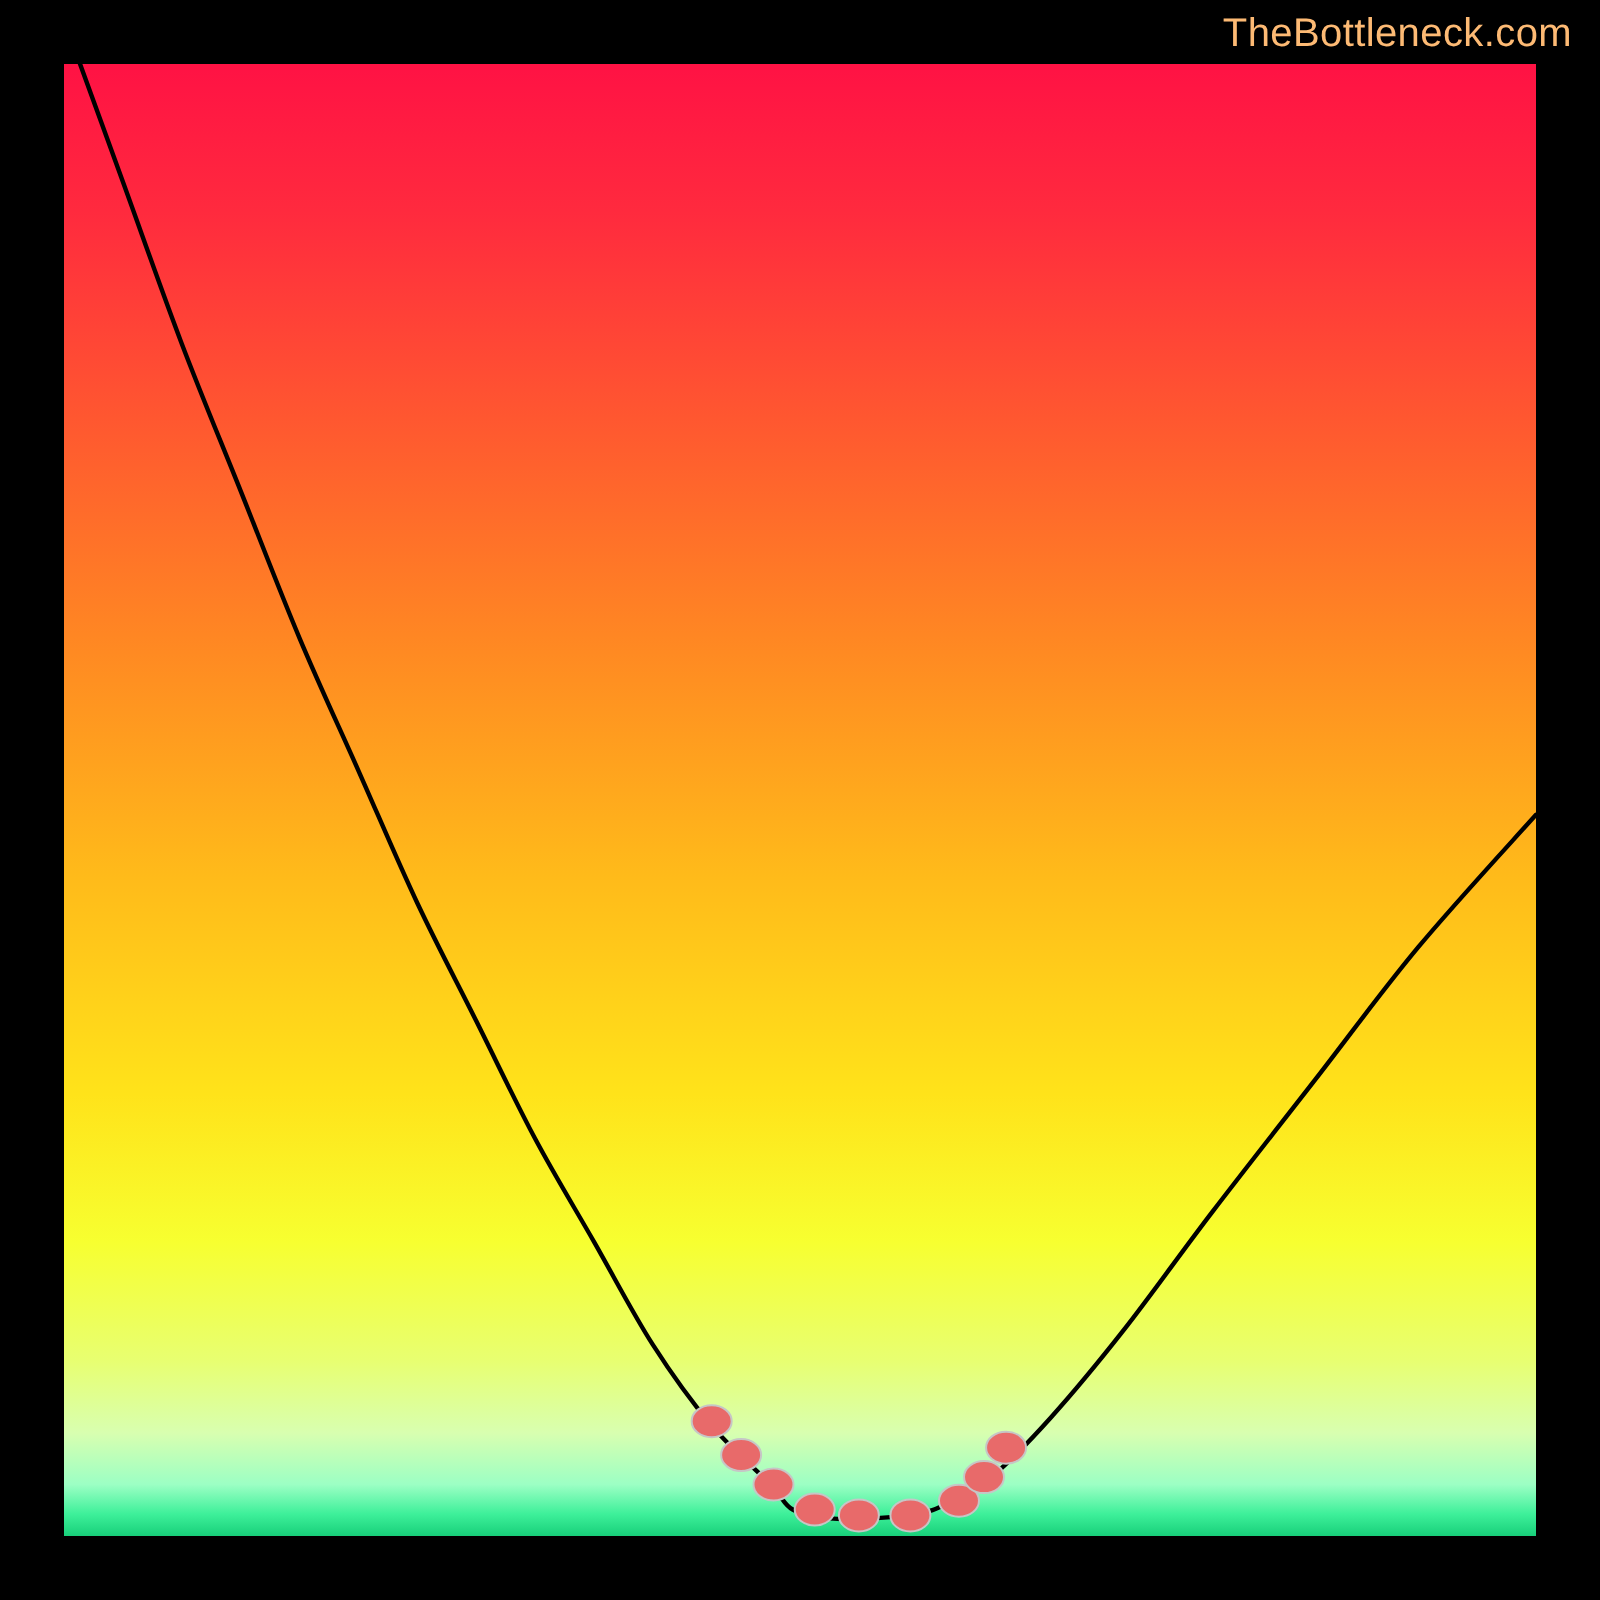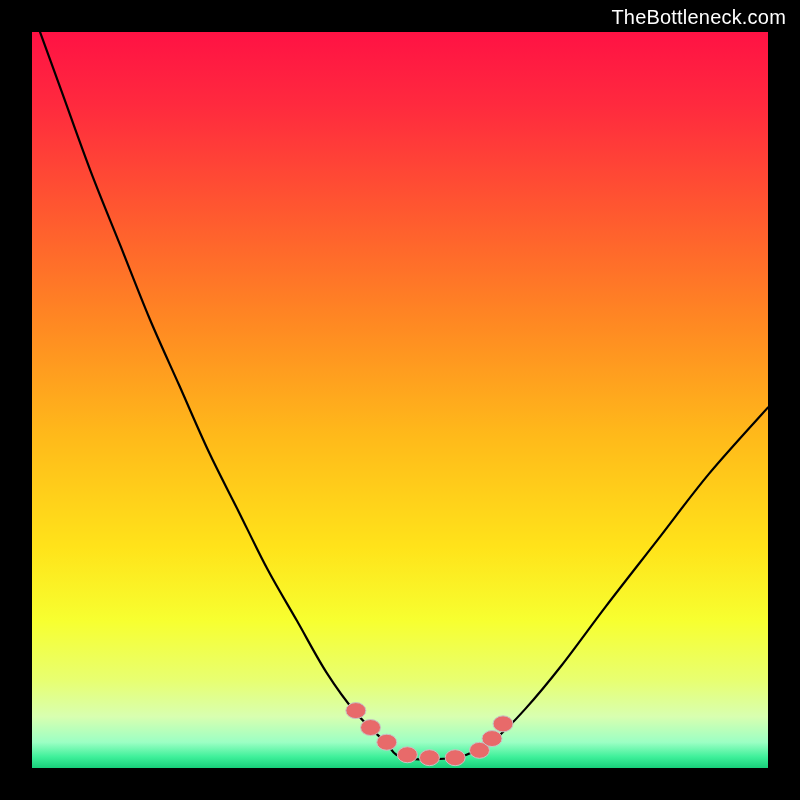--- a/index.html
+++ b/index.html
@@ -37,21 +37,21 @@
     position: absolute;
     left: 0;
     top: 0;
     width: 100%;
     height: 100%;
   }
   .watermark {
     position: absolute;
     top: 6px;
     right: 14px;
-    color: #ffffff;
+    color: #fdba74;
     font-size: 20px;
     font-weight: 400;
     letter-spacing: 0.2px;
     user-select: none;
   }
 </style>
 </head>
 <body>
 
 <div class="frame">

